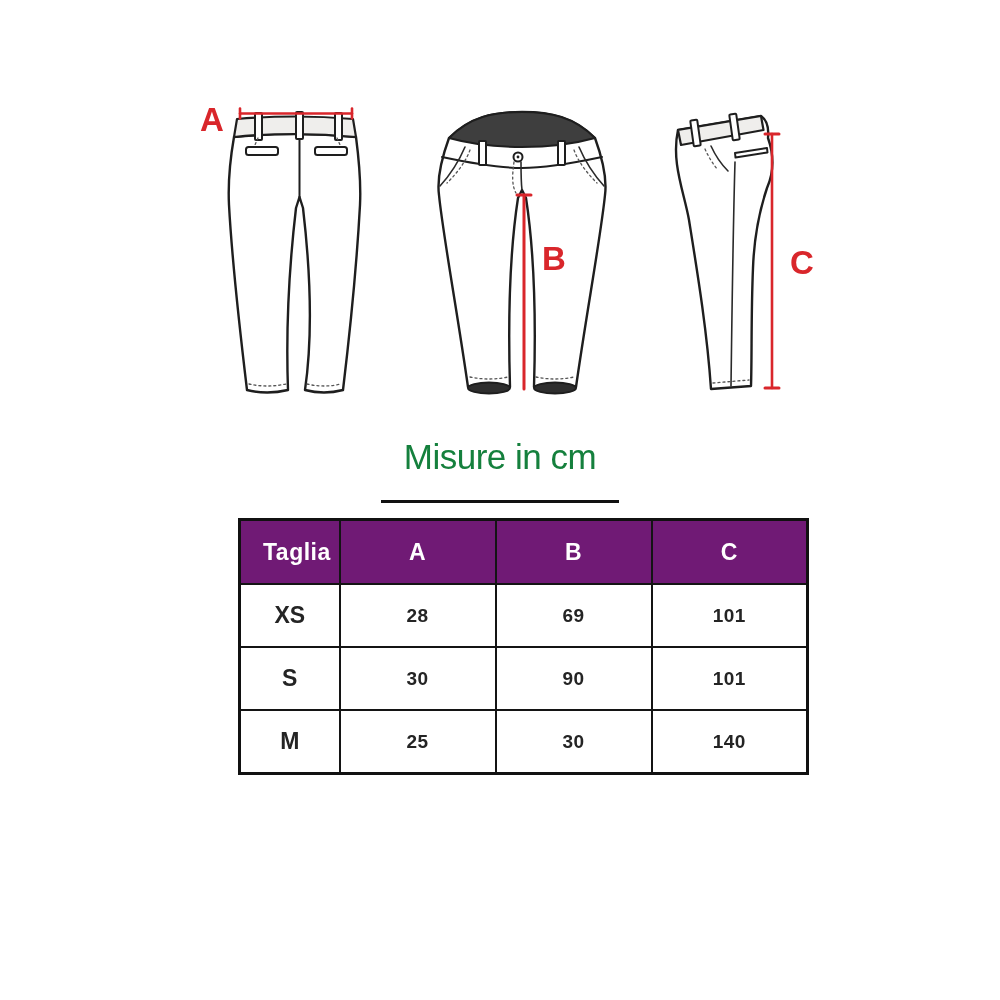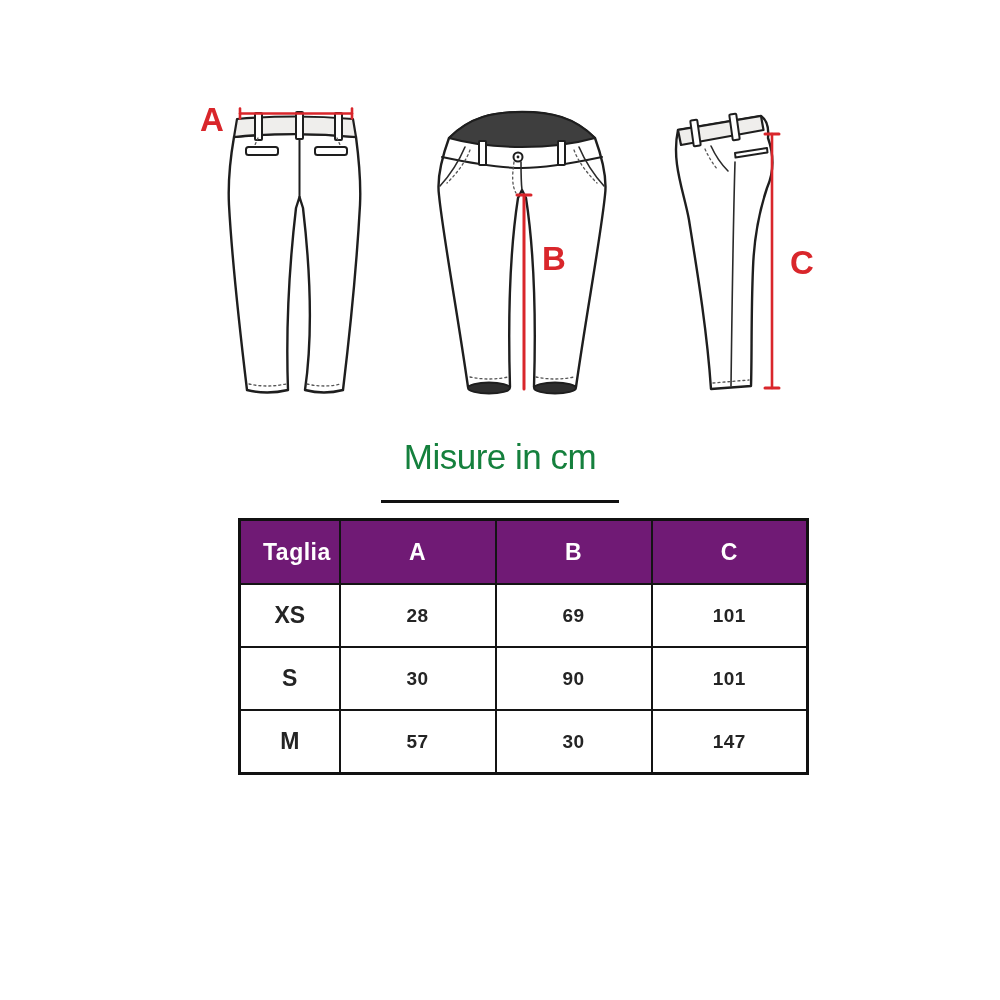--- a/index.html
+++ b/index.html
@@ -195,20 +195,20 @@
         <td class="num">101</td>
       </tr>
       <tr>
         <td class="size-cell">S</td>
         <td class="num">30</td>
         <td class="num">90</td>
         <td class="num">101</td>
       </tr>
       <tr>
         <td class="size-cell">M</td>
-        <td class="num">57</td>
+        <td class="num">25</td>
         <td class="num">30</td>
-        <td class="num">147</td>
+        <td class="num">140</td>
       </tr>
     </tbody>
   </table>
 
 </div>
 
 </body></html>

